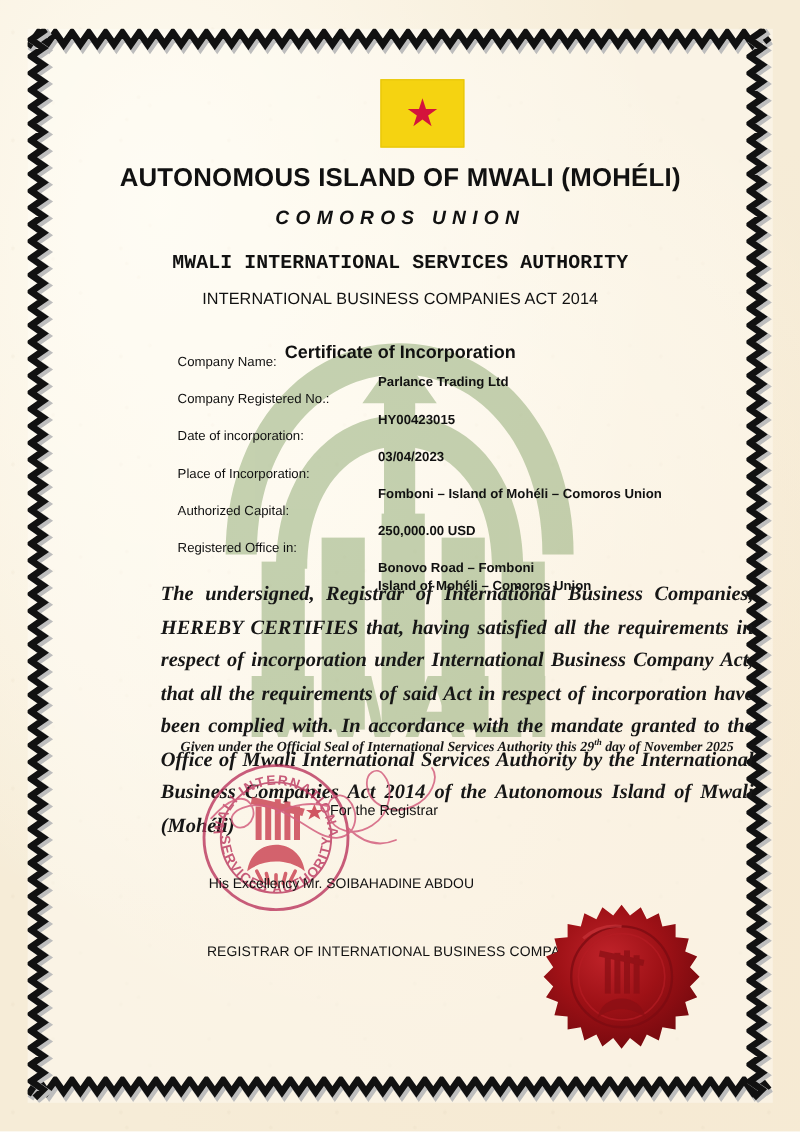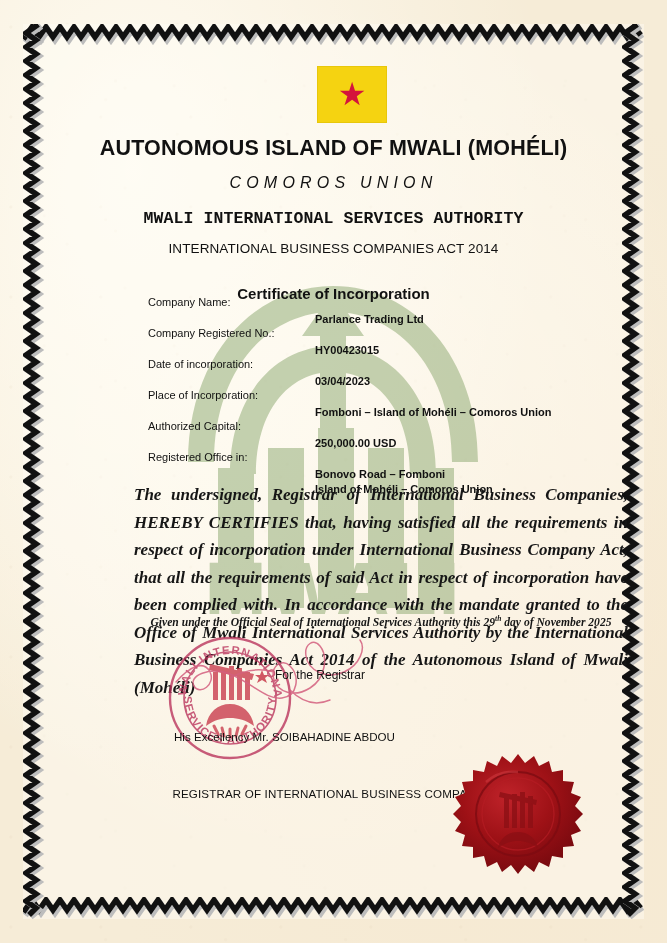--- a/index.html
+++ b/index.html
@@ -108,21 +108,21 @@
 
   #title-main {
     top: 136px;
     font-size: 21.5px;
     font-weight: bold;
     letter-spacing: 0.2px;
   }
   #title-country {
     top: 174px;
     font-size: 16px;
-    font-weight: normal;
+    font-weight: bold;
     font-style: italic;
     letter-spacing: 5.2px;
   }
   #title-authority {
     top: 209px;
     font-size: 16.5px;
     font-weight: bold;
     letter-spacing: 0.1px;
     font-family: Liberation Mono, monospace;
   }

